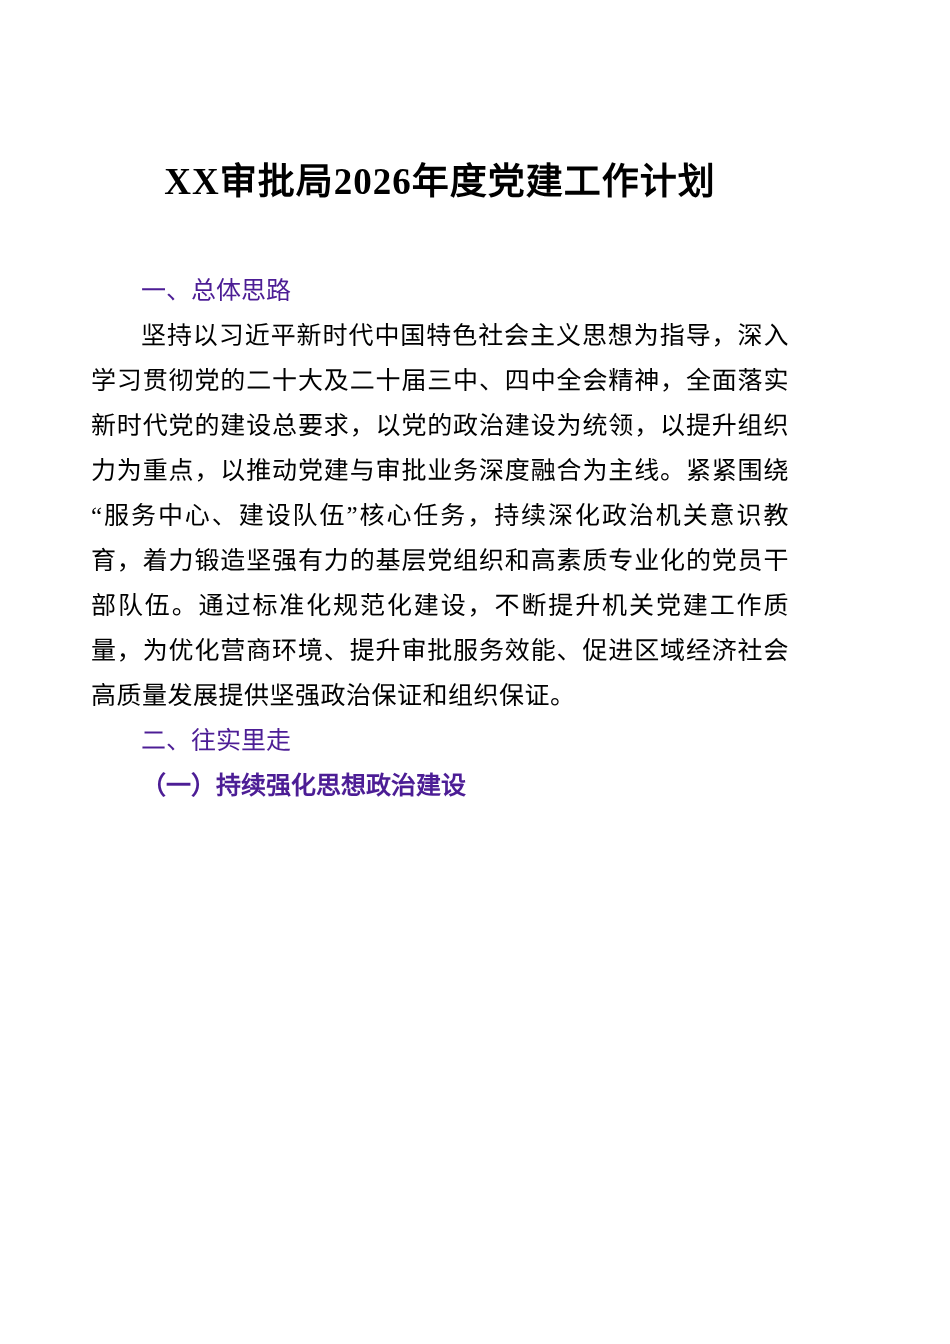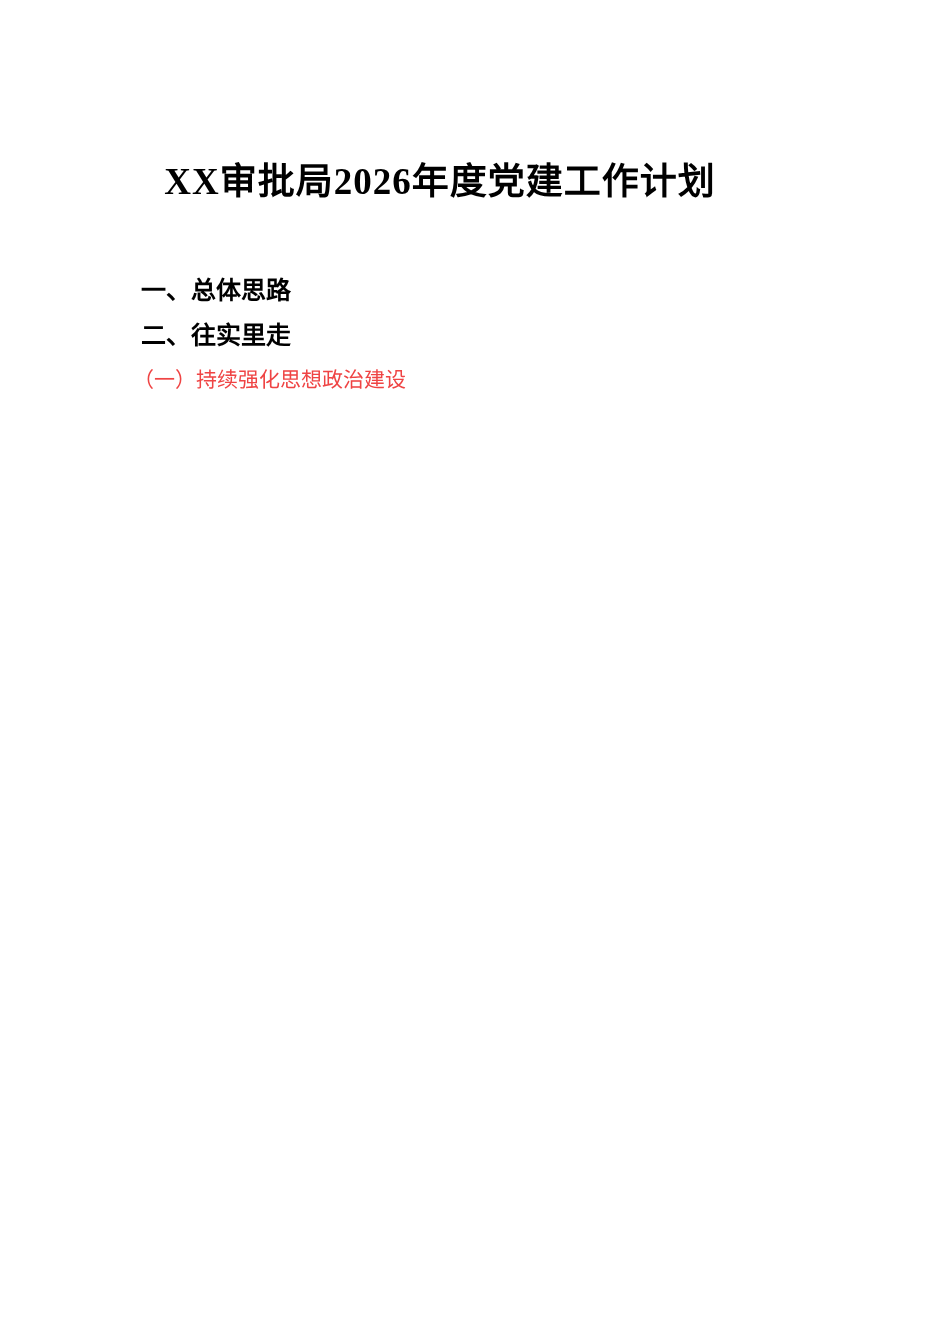--- a/index.html
+++ b/index.html
@@ -35,34 +35,34 @@
     font-size: 37px;
     line-height: 1.3;
     text-align: center;
     letter-spacing: 1px;
     color: #000000;
     margin-bottom: 62px;
   }
 
   .section-heading {
     font-family: "Liberation Sans", "DejaVu Sans", sans-serif;
+    font-weight: normal;
+    font-size: 25px;
+    line-height: 45px;
+    text-indent: 2em;
+    color: #4c1d95;
+  }
+
+  .sub-heading {
+    font-family: "Liberation Serif", "DejaVu Serif", serif;
     font-weight: bold;
     font-size: 25px;
     line-height: 45px;
     text-indent: 2em;
-    color: #000000;
-  }
-
-  .sub-heading {
-    font-family: "Liberation Serif", "DejaVu Serif", serif;
-    font-weight: normal;
-    font-size: 21px;
-    line-height: 45px;
-    text-indent: 2em;
-    color: #ef4444;
+    color: #4c1d95;
   }
 
   .body-para {
     font-family: "Liberation Serif", "DejaVu Serif", serif;
     font-size: 25px;
     line-height: 45px;
     text-indent: 2em;
     text-align: justify;
     letter-spacing: 0.5px;
     color: #000000;
@@ -71,20 +71,21 @@
 </head>
 <body>
 
 <div class="page">
   <div class="content">
 
     <h1 class="doc-title">XX审批局2026年度党建工作计划</h1>
 
     <h2 class="section-heading">一、总体思路</h2>
 
+    <p class="body-para">坚持以习近平新时代中国特色社会主义思想为指导，深入学习贯彻党的二十大及二十届三中、四中全会精神，全面落实新时代党的建设总要求，以党的政治建设为统领，以提升组织力为重点，以推动党建与审批业务深度融合为主线。紧紧围绕“服务中心、建设队伍”核心任务，持续深化政治机关意识教育，着力锻造坚强有力的基层党组织和高素质专业化的党员干部队伍。通过标准化规范化建设，不断提升机关党建工作质量，为优化营商环境、提升审批服务效能、促进区域经济社会高质量发展提供坚强政治保证和组织保证。</p>
 
     <h2 class="section-heading">二、往实里走</h2>
 
     <h3 class="sub-heading">（一）持续强化思想政治建设</h3>
 
 
   </div>
 </div>
 
 </body></html>

